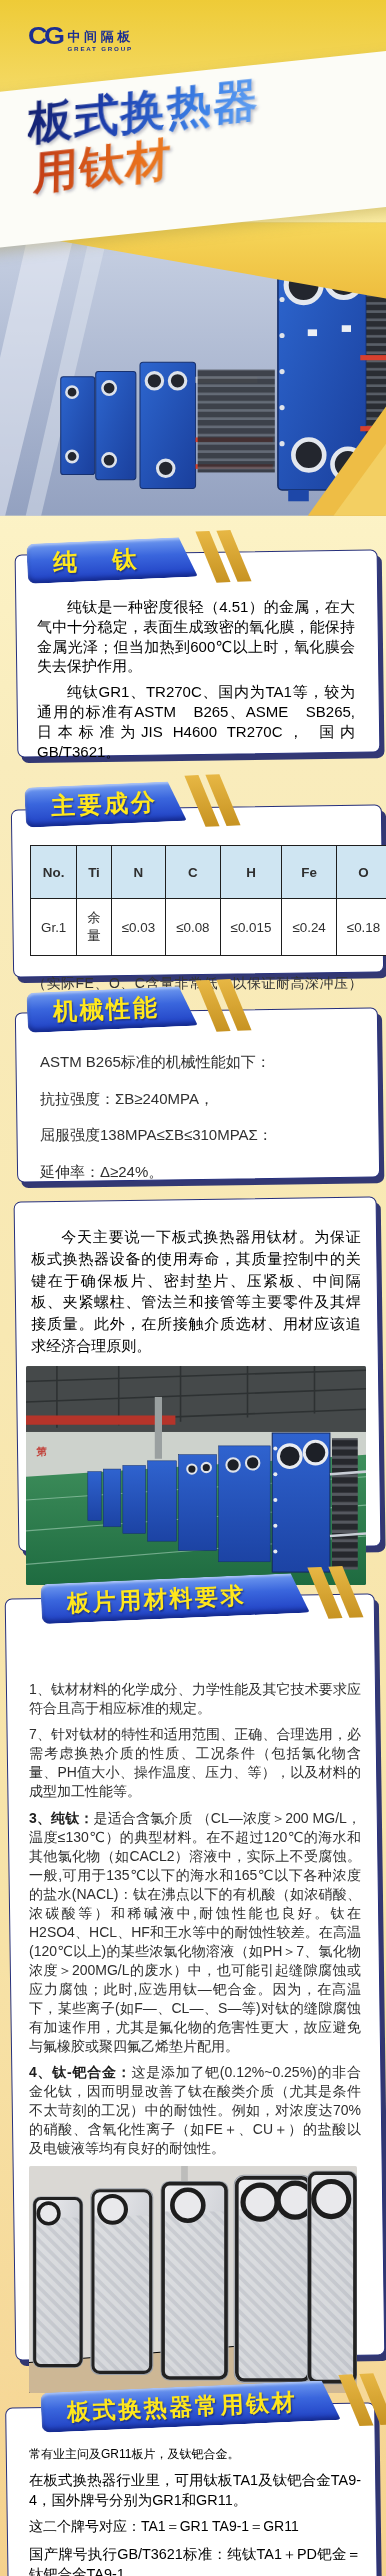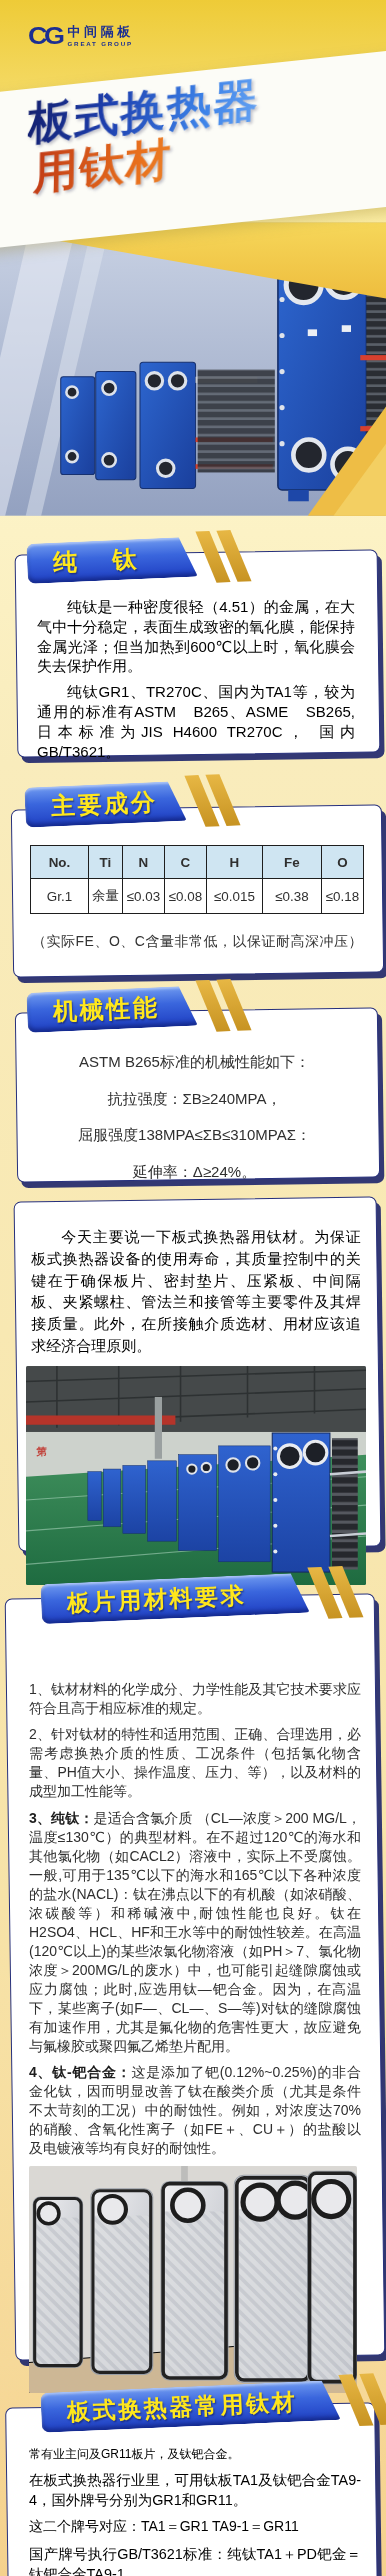--- a/index.html
+++ b/index.html
@@ -5,21 +5,21 @@
   html,body{margin:0;padding:0;}
   body{
     width:386px;height:3811px;position:relative;overflow:hidden;
     font-family:"Liberation Sans","DejaVu Sans",sans-serif;
     background:linear-gradient(180deg,#eecb37 0%,#f3d75c 2%,#fbeda6 6%,#fdf4c8 12%,#f9ecbc 20%,#f8e8b2 35%,#f7e3a8 50%,#f6d999 62%,#f4c87f 74%,#f2b96c 85%,#efaa5e 100%);
   }
   .abs{position:absolute;}
   
   .hero-band{position:absolute;left:-26px;top:71px;width:453px;height:155px;background:#fcfcf7;
     transform:rotate(-6deg);box-shadow:0 5.2px 12.4px rgba(160,140,60,.35);z-index:2;}
-  .logo{display:flex;align-items:center;gap:6.2px;z-index:3;}
+  .logo{display:flex;align-items:flex-end;gap:6.2px;z-index:3;}
   .logo .cg{font-size:27px;font-weight:900;letter-spacing:-3.6px;color:#1c2f92;transform:scaleY(.92);}
   .logo .cn{font-size:13px;font-weight:900;letter-spacing:3.6px;color:#1c2f92;line-height:1.1;}
   .logo .en{font-size:6.2px;font-weight:700;letter-spacing:1.8px;color:#1c2f92;}
   .hero-titles{position:absolute;left:30px;top:87px;transform:rotate(-6deg);z-index:3;}
   .hero-t{font-weight:900;font-size:45px;letter-spacing:1.5px;transform:skewX(-7deg);
     -webkit-background-clip:text;background-clip:text;color:transparent;
     filter:drop-shadow(2.1px 2.6px 1.5px rgba(120,120,145,.45));line-height:1.12;}
   .hero-t1{background-image:linear-gradient(100deg,#131f6e 0%,#1d3fae 35%,#3c82e8 75%,#66a3f2 100%);}
   .hero-t2{background-image:linear-gradient(100deg,#c03a16 0%,#e86f1c 45%,#f6a93c 100%);}
   
@@ -38,26 +38,26 @@
   .card-bg{position:absolute;background:#ffffff;border:1.5px solid #27307c;border-radius:7.2px;
     box-shadow:4.1px 5.7px 0 rgba(29,37,108,.9);transform:rotate(-0.8deg);z-index:1;}
   .card-content{position:absolute;z-index:4;color:#2f2f2f;}
   .bodytext{font-size:15px;line-height:1.45;text-align:justify;color:#000000;margin:0 0 9.3px 0;}
   .indent{text-indent:2em;}
   .smalltext{font-size:14px;line-height:1.36;}
   .smalltext p{margin:0 0 7.2px 0;}
   b.lead{color:#1d1d1d;}
   
   table.comp{border-collapse:collapse;width:334px;background:#fff;}
-  table.comp th,table.comp td{border:1px solid #1e1e1e;text-align:center;font-size:13.4px;padding:0;}
+  table.comp th,table.comp td{border:1px solid #1e1e1e;text-align:center;font-size:13.4px;padding:10px;}
   table.comp th{background:#cfe5f2;height:32px;font-weight:700;}
   table.comp td{height:34px;}
   .note{font-size:14px;color:#333;text-align:center;margin-top:18.5px;letter-spacing:0.5px;}
   .mech{font-size:15px;line-height:1.55;color:#303030;}
-  .mech p{margin:0 0 13.4px 0;text-align:center;}
+  .mech p{margin:0 0 13.4px 0;}
   .photo{position:relative;border-radius:1.5px;overflow:hidden;}
   .walltext{position:absolute;left:8.2px;top:72px;writing-mode:vertical-rl;color:#c03028;font-weight:700;
     font-size:10.3px;letter-spacing:5.2px;opacity:.85;}
 </style>
 </head>
 <body>
 
 <div class="hero-band"></div>
 
 <div class="abs logo" style="left:28px;top:20.6px;z-index:3">
@@ -176,21 +176,21 @@
         <th>O</th>
       </tr>
     </thead>
     <tbody>
       <tr>
         <td>Gr.1</td>
         <td>余量</td>
         <td>≤0.03</td>
         <td>≤0.08</td>
         <td>≤0.015</td>
-        <td>≤0.38</td>
+        <td>≤0.24</td>
         <td>≤0.18</td>
       </tr>
     </tbody>
   </table>
   <div class="note">（实际FE、O、C含量非常低，以保证耐高深冲压）</div>
 </div>
 
 <div class="banner" style="left:27px;top:988px;width:227px">
   <div class="ribbon" style="width:170px">
     <div class="label">机械性能</div>
@@ -285,21 +285,21 @@
 <div class="banner" style="left:41px;top:1577px;width:330px">
   <div class="ribbon" style="width:268px">
     <div class="label" style="font-size:23px">板片用材料要求</div>
   </div>
   <div class="stripe" style="left:277px"></div>
   <div class="stripe" style="left:298px"></div>
 </div>
 <div class="card-bg" style="left:10.3px;top:1596px;width:368px;height:760px"></div>
 <div class="card-content smalltext" style="left:29px;top:1680px;width:332px;text-align:justify">
   <p>1、钛材材料的化学成分、力学性能及其它技术要求应符合且高于相应标准的规定。</p>
-  <p>2、针对钛材的特性和适用范围、正确、合理选用，必需考虑换热介质的性质、工况条件（包括氯化物含量、PH值大小、操作温度、压力、等），以及材料的成型加工性能等。</p>
+  <p>7、针对钛材的特性和适用范围、正确、合理选用，必需考虑换热介质的性质、工况条件（包括氯化物含量、PH值大小、操作温度、压力、等），以及材料的成型加工性能等。</p>
   <p><b class="lead">3、纯钛：</b><span>是适合含氯介质 （CL—浓度＞200 MG/L，温度≤130℃）的典型材料。在不超过120℃的海水和其他氯化物（如CACL2）溶液中，实际上不受腐蚀。一般,可用于135℃以下的海水和165℃以下各种浓度的盐水(NACL)：钛在沸点以下的有机酸（如浓硝酸、浓碳酸等）和稀碱液中,耐蚀性能也良好。钛在H2SO4、HCL、HF和王水等中的耐蚀性较差。在高温(120℃以上)的某些浓氯化物溶液（如PH＞7、氯化物浓度＞200MG/L的废水）中，也可能引起缝隙腐蚀或应力腐蚀；此时,应选用钛—钯合金。因为，在高温下，某些离子(如F—、CL—、S—等)对钛的缝隙腐蚀有加速作用，尤其是氟化物的危害性更大，故应避免与氟橡胶或聚四氟乙烯垫片配用。</span></p>
   <p><b class="lead">4、钛-钯合金：</b><span>这是添加了钯(0.12%~0.25%)的非合金化钛，因而明显改善了钛在酸类介质（尤其是条件不太苛刻的工况）中的耐蚀性。例如，对浓度达70%的硝酸、含氧化性离子（如FE＋、CU＋）的盐酸以及电镀液等均有良好的耐蚀性。</span></p>
   <div class="photo" style="width:328px;height:227px;margin-top:7.2px">
     <svg viewBox="0 0 636 440" width="328" height="227">
       <defs>
         <linearGradient id="sil" x1="0" y1="0" x2="1" y2="1">
             <stop offset="0" stop-color="#f1f1f3"></stop>
             <stop offset="1" stop-color="#b6bac2"></stop>
           </linearGradient>
         <pattern id="chev" width="16" height="16" patternUnits="userSpaceOnUse" patternTransform="rotate(45)">

